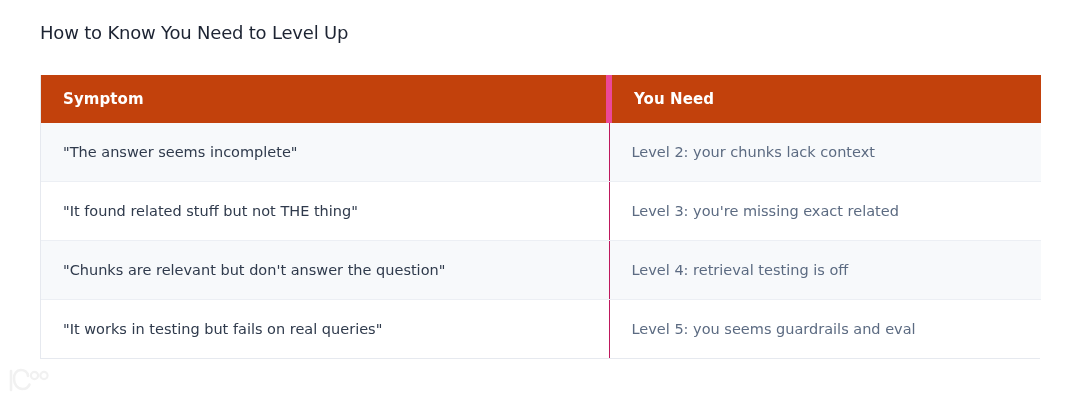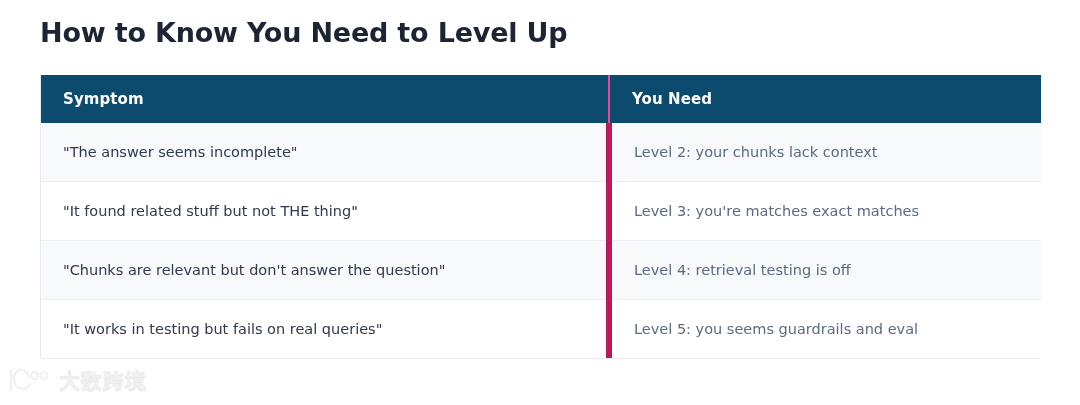--- a/index.html
+++ b/index.html
@@ -21,22 +21,22 @@
     left: 0;
     top: 0;
     width: 1080px;
     height: 405px;
   }
 
   .page-title {
     position: absolute;
     left: 40px;
     top: 18px;
-    font-size: 27px;
-    font-weight: bold;
+    font-size: 18px;
+    font-weight: normal;
     color: #1d2433;
     letter-spacing: -0.2px;
     line-height: 30px;
     white-space: nowrap;
   }
 
   .table-wrap {
     position: absolute;
     left: 40px;
     top: 75px;
@@ -49,55 +49,55 @@
   table.symptom-table {
     width: 100%;
     border-collapse: collapse;
     table-layout: fixed;
   }
 
   table.symptom-table col.col-symptom { width: 568px; }
   table.symptom-table col.col-need { width: 432px; }
 
   table.symptom-table thead th {
-    background: #0c4a6e;
+    background: #c2410c;
     color: #ffffff;
     font-size: 15px;
     font-weight: bold;
     text-align: left;
     padding: 14px 0 14px 22px;
     height: 20px;
     box-sizing: content-box;
     vertical-align: middle;
     letter-spacing: 0.1px;
   }
 
   table.symptom-table thead th.need-col {
-    border-left: 2px solid #ec4899;
+    border-left: 6px solid #ec4899;
   }
 
   table.symptom-table tbody td {
     font-size: 14.5px;
     padding: 18px 0 18px 22px;
     vertical-align: middle;
     border-bottom: 1px solid #eceff4;
     line-height: 22px;
   }
 
   table.symptom-table tbody tr:last-child td {
     border-bottom: none;
   }
 
   table.symptom-table tbody td.symptom-cell {
     color: #2f3a4c;
   }
 
   table.symptom-table tbody td.need-cell {
     color: #5c6b82;
-    border-left: 6px solid #be185d;
+    border-left: 1px solid #be185d;
   }
 
   table.symptom-table tbody tr.row-alt td {
     background: #f7f9fb;
   }
   table.symptom-table tbody tr.row-plain td {
     background: #ffffff;
   }
 
   
@@ -146,21 +146,21 @@
           <th class="need-col">You Need</th>
         </tr>
       </thead>
       <tbody>
         <tr class="row-alt">
           <td class="symptom-cell">"The answer seems incomplete"</td>
           <td class="need-cell">Level 2: your chunks lack context</td>
         </tr>
         <tr class="row-plain">
           <td class="symptom-cell">"It found related stuff but not THE thing"</td>
-          <td class="need-cell">Level 3: you're matches exact matches</td>
+          <td class="need-cell">Level 3: you're missing exact related</td>
         </tr>
         <tr class="row-alt">
           <td class="symptom-cell">"Chunks are relevant but don't answer the question"</td>
           <td class="need-cell">Level 4: retrieval testing is off</td>
         </tr>
         <tr class="row-plain">
           <td class="symptom-cell">"It works in testing but fails on real queries"</td>
           <td class="need-cell">Level 5: you seems guardrails and eval</td>
         </tr>
       </tbody>
@@ -169,16 +169,15 @@
 
   <div class="watermark">
     <svg class="wm-logo" viewBox="0 0 46 26">
       <g fill="none" stroke="#f0f0f0" stroke-width="2.6" stroke-linecap="round">
         <path d="M5,3 L5,22"></path>
         <path d="M22,8 C22,4 18.5,2 15,2 C10.5,2 8,6 8,10.5 C8,16 11,21 16.5,21 C20,21 22.5,19 23.5,16.5"></path>
       </g>
       <circle cx="28.5" cy="7.5" r="3.6" fill="none" stroke="#f0f0f0" stroke-width="2.2"></circle>
       <circle cx="38" cy="7.5" r="3.6" fill="none" stroke="#f0f0f0" stroke-width="2.2"></circle>
     </svg>
-    <span class="wm-text">大数跨境</span>
   </div>
 
 </div>
 
 </body></html>

